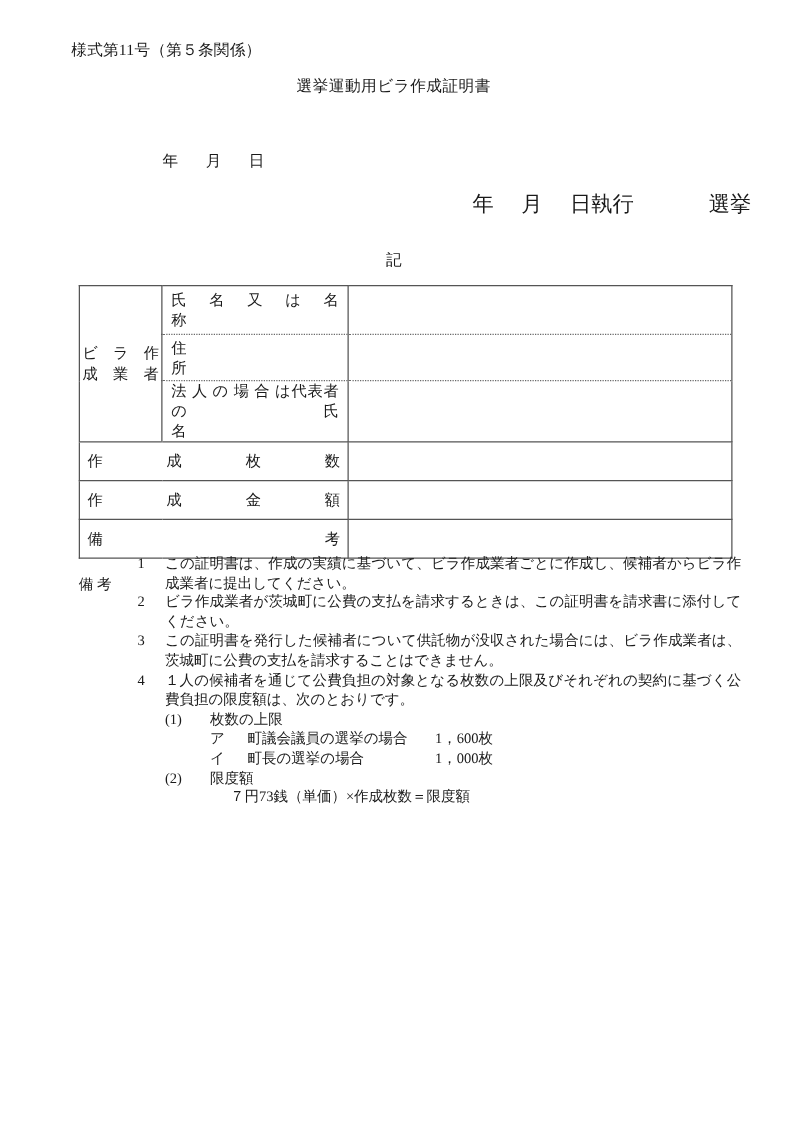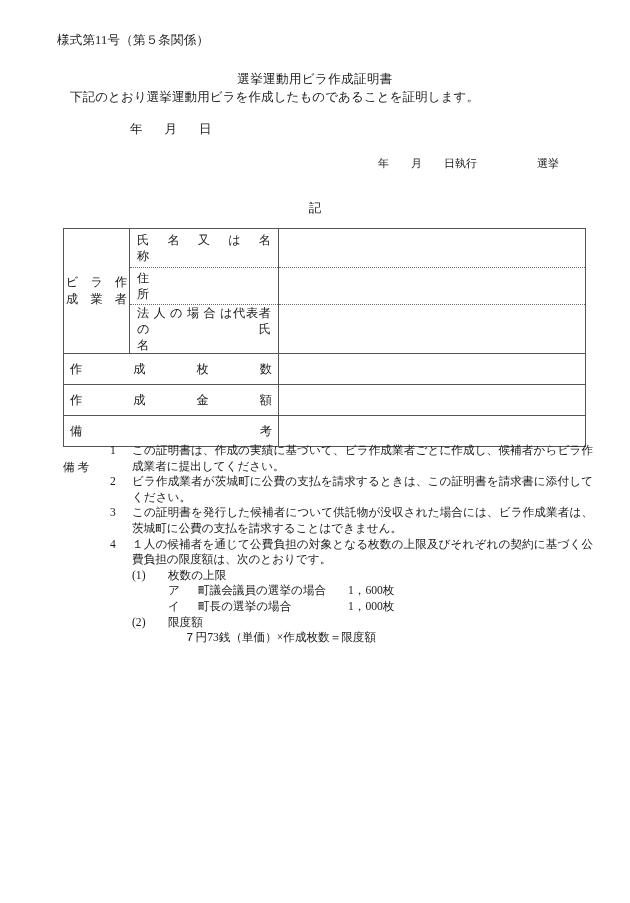--- a/index.html
+++ b/index.html
@@ -35,21 +35,20 @@
   }
 
   .doc-title {
     position: absolute;
     left: 0;
     top: 61px;
     width: 630px;
     text-align: center;
     font-size: 12.5px;
     letter-spacing: 0.4px;
-    margin-top: 10px;
   }
 
   .lead {
     position: absolute;
     left: 70px;
     top: 89px;
     font-size: 12.5px;
     letter-spacing: 0.1px;
     white-space: nowrap;
   }
@@ -62,21 +61,21 @@
     font-size: 12.5px;
     white-space: nowrap;
   }
   .date-line .sp { display: inline-block; width: 22px; }
 
   
   .elect-block {
     position: absolute;
     left: 378px;
     top: 155px;
-    font-size: 11px;
+    font-size: 17px;
     line-height: 17px;
     white-space: nowrap;
   }
   .elect-block .sp  { display: inline-block; width: 22px; }
   .elect-block .sp2 { display: inline-block; width: 60px; }
 
   
   .ki {
     position: absolute;
     left: 0;
@@ -218,21 +217,20 @@
 </style>
 </head>
 <body>
 
 <div class="page">
 
   <div class="form-no">様式第11号（第５条関係）</div>
 
   <div class="doc-title">選挙運動用ビラ作成証明書</div>
 
-  <div class="lead">下記のとおり選挙運動用ビラを作成したものであることを証明します。</div>
 
   <div class="date-line">
     <span>年</span><span class="sp"></span><span>月</span><span class="sp"></span><span>日</span>
   </div>
 
   <div class="elect-block">
     <div><span>年</span><span class="sp"></span><span>月</span><span class="sp"></span><span>日執行</span><span class="sp2"></span><span>選挙</span></div>
   </div>
 
   <div class="ki">記</div>

